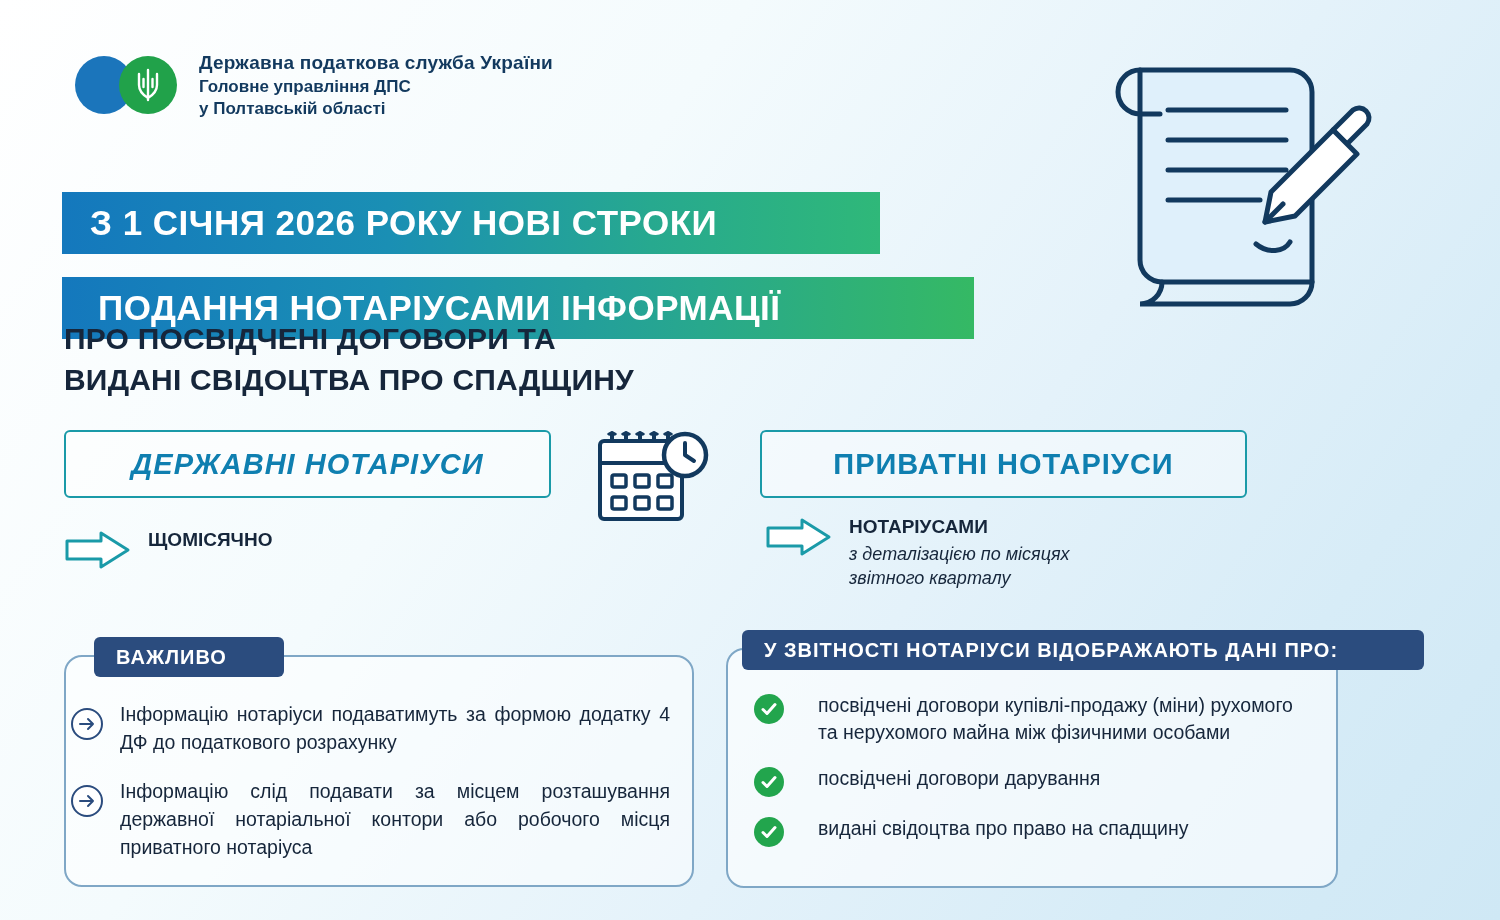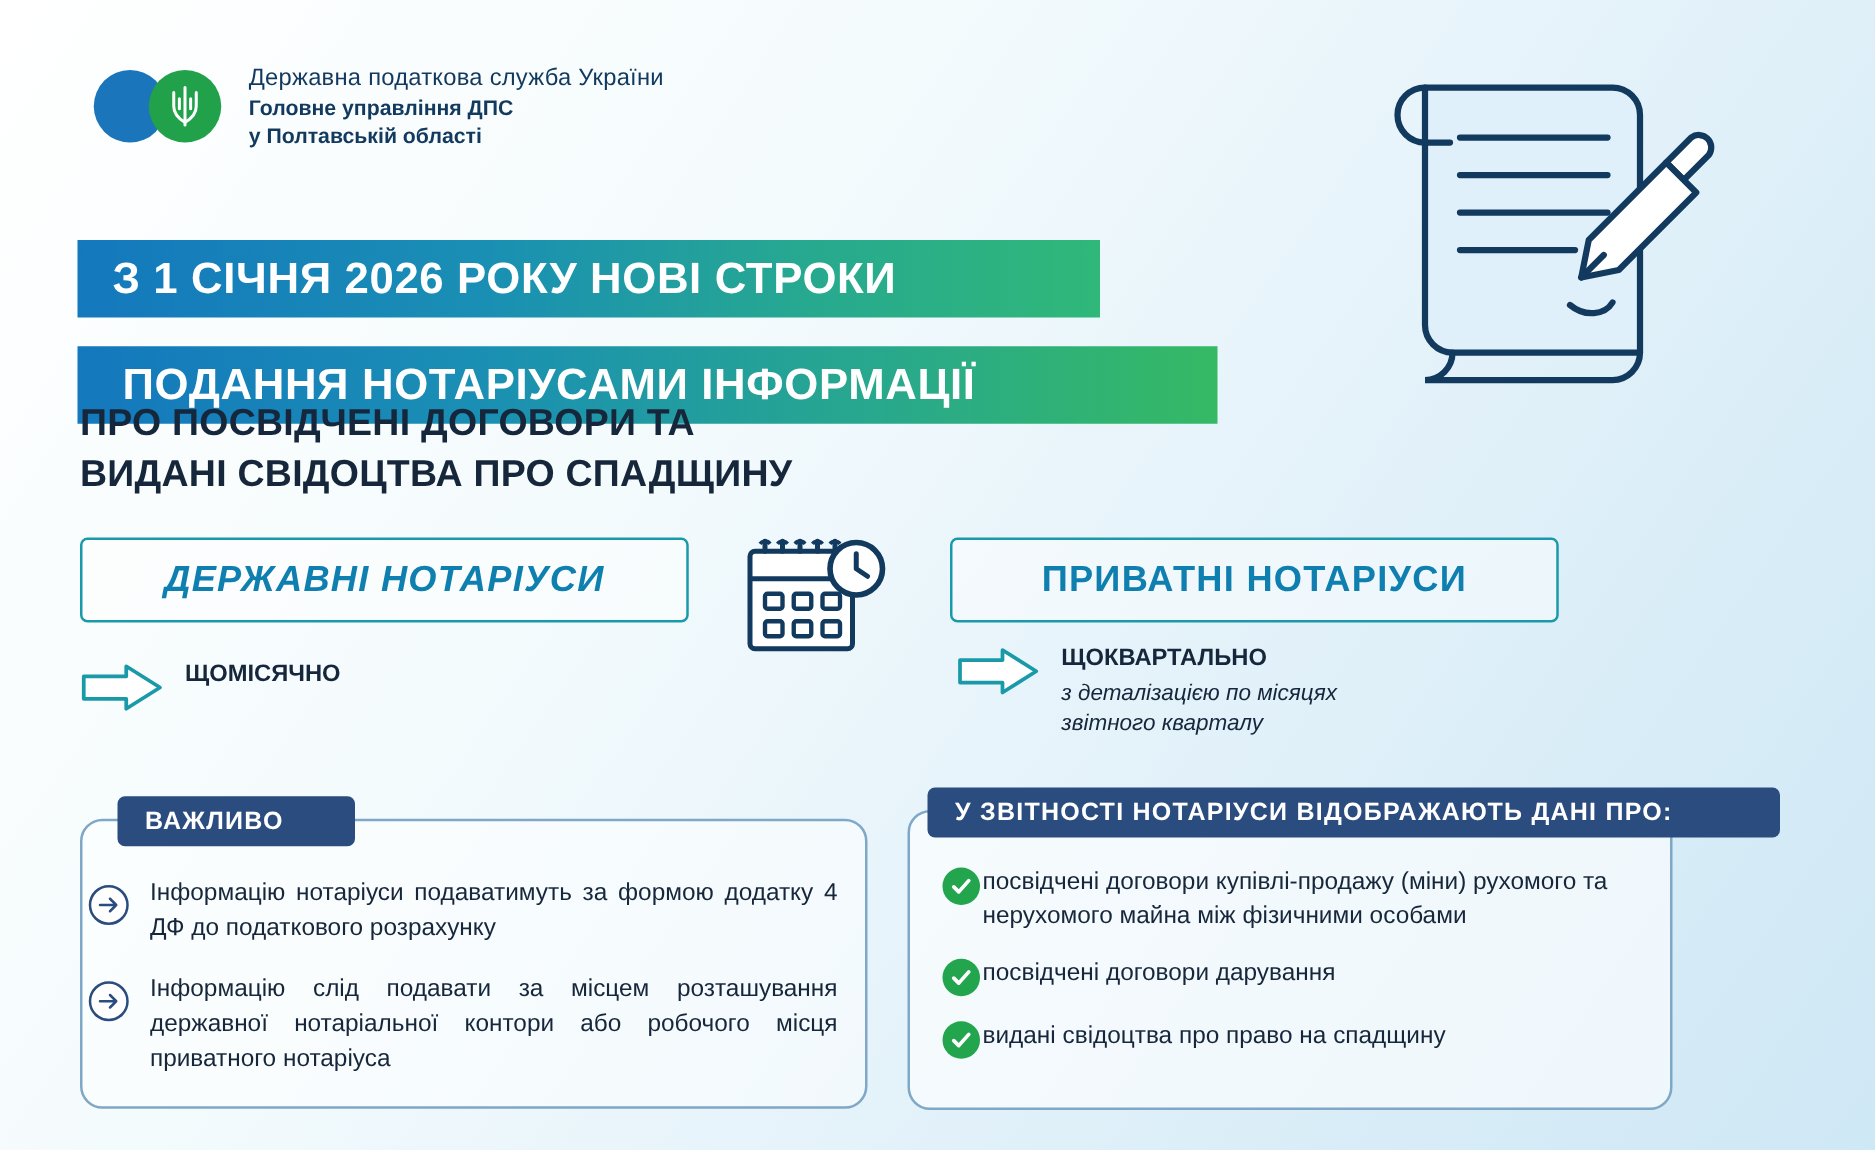--- a/index.html
+++ b/index.html
@@ -55,21 +55,21 @@
     align-items: center;
     justify-content: center;
   }
   .logo-text {
     display: flex;
     flex-direction: column;
     justify-content: center;
   }
   .logo-line1 {
     font-size: 19px;
-    font-weight: normal;
+    font-weight: bold;
     color: #12395e;
     letter-spacing: .2px;
     line-height: 1.35;
   }
   .logo-line2, .logo-line3 {
     font-size: 17px;
     font-weight: bold;
     color: #12395e;
     line-height: 1.3;
   }
@@ -237,21 +237,21 @@
     line-height: 1.42;
     text-align: justify;
   }
   .right-items {
     margin: 42px 0 0 0;
     padding: 0 24px 0 26px;
   }
   .right-item {
     display: flex;
     align-items: flex-start;
-    gap: 2px;
+    gap: 34px;
     margin-bottom: 18px;
   }
   .check {
     flex: 0 0 auto;
     width: 30px;
     height: 30px;
     border-radius: 50%;
     background: #22a54d;
     display: flex;
     align-items: center;
@@ -342,21 +342,21 @@
     <span class="freq-title">ЩОМІСЯЧНО</span>
   </div>
 
   <div class="freq freq-private">
     <span class="arrow-ico">
       <svg width="70" height="40" viewBox="0 0 70 40">
         <path d="M3 11 h34 v-8 l27 17 -27 17 v-8 h-34 z" fill="#ffffff" stroke="#1a9aa8" stroke-width="3" stroke-linejoin="round"></path>
       </svg>
     </span>
     <span>
-      <span class="freq-title" style="display:block">ЩОКВАРТАЛЬНО</span>
+      <span class="freq-title" style="display:block">НОТАРІУСАМИ</span>
       <span class="freq-sub" style="display:block">з деталізацією по місяцях</span>
       <span class="freq-sub" style="display:block;margin-top:0">звітного кварталу</span>
     </span>
   </div>
 
   <div class="panel panel-left">
     <div class="panel-tab panel-tab-left">ВАЖЛИВО</div>
     <div class="left-items">
       <div class="left-item">
         <span class="circ-arrow">

